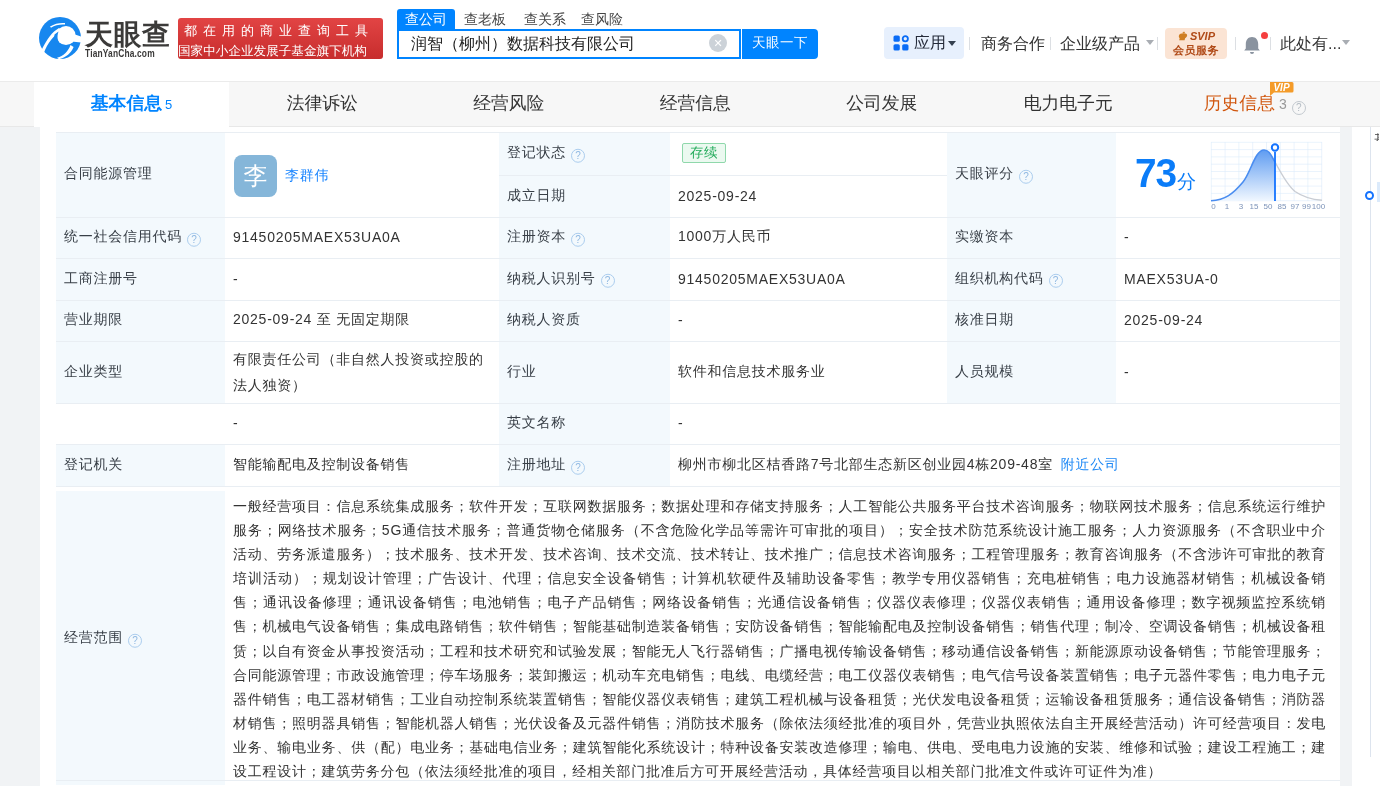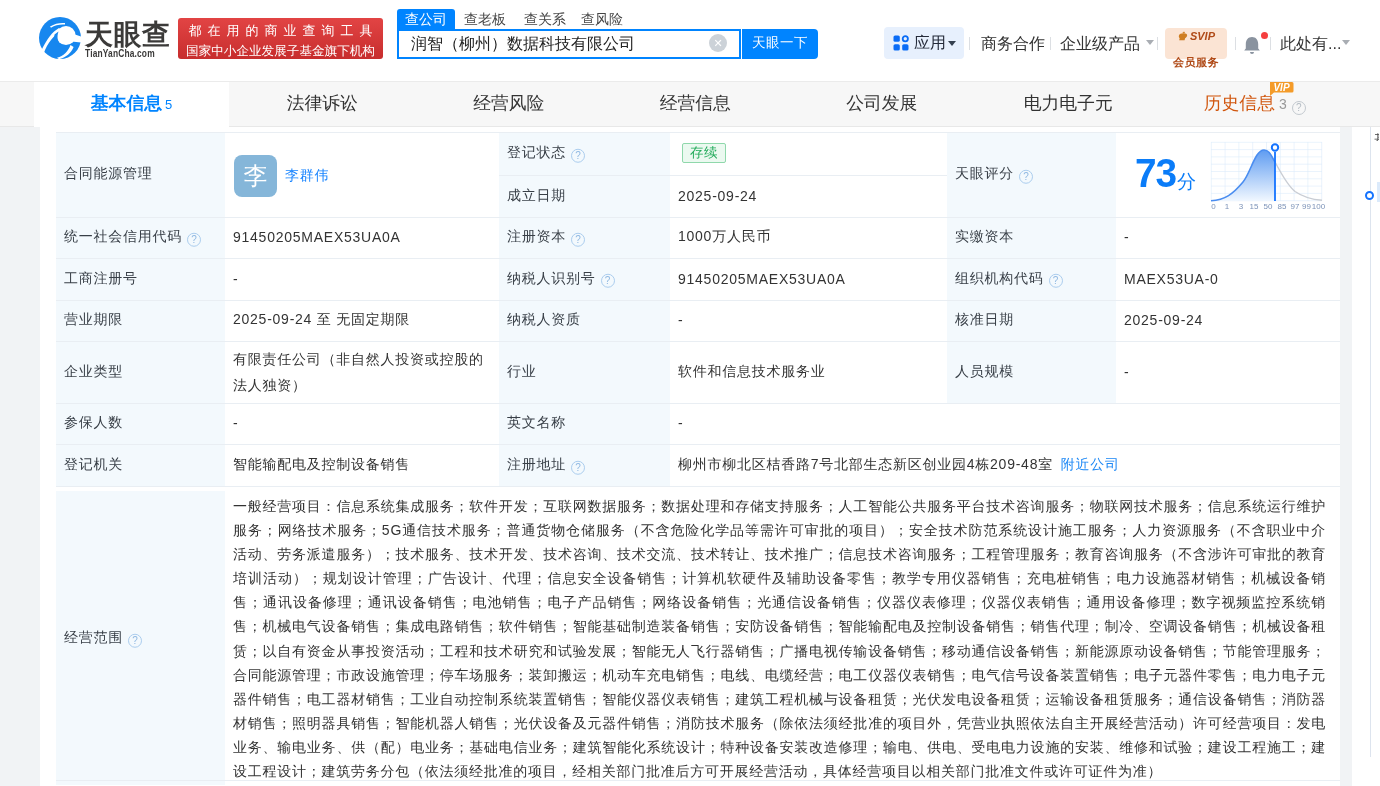--- a/index.html
+++ b/index.html
@@ -3,38 +3,38 @@
 <meta charset="utf-8">
 <style>
 *{margin:0;padding:0;box-sizing:border-box;}
 html,body{width:1380px;height:786px;overflow:hidden;}
 body{font-family:"Liberation Sans",sans-serif;position:relative;background:#fff;}
 .abs{position:absolute;}
 
 #header{position:absolute;left:0;top:0;width:1380px;height:82px;background:#fff;border-bottom:1px solid #ebebeb;}
 #logo-cn{position:absolute;left:85px;top:16px;font-size:28px;font-weight:bold;color:#3b3a39;width:85px;display:flex;justify-content:space-between;}
 #logo-en{position:absolute;left:85px;top:46.5px;font-size:10.5px;font-weight:bold;color:#3b3a39;letter-spacing:0.2px;transform:scaleX(0.8);transform-origin:left;}
-#redbadge{position:absolute;left:178px;top:18px;width:205px;height:41px;border-radius:3px;background:linear-gradient(180deg,#e24444,#c72d2d);color:#fff;text-align:center;}
+#redbadge{position:absolute;left:178px;top:18px;width:205px;height:41px;border-radius:3px;background:linear-gradient(180deg,#e24444,#c72d2d);color:#fff;text-align:left;}
 #redbadge .l1{font-size:13px;letter-spacing:6px;margin-top:4px;text-indent:6px;}
 #redbadge .l2{font-size:12.6px;letter-spacing:0;margin-top:3px;}
 .stab{position:absolute;top:0;font-size:14px;color:#454545;}
 #stab-active{position:absolute;left:0;top:0;width:58px;height:20px;background:#0084ff;color:#fff;border-radius:3px 3px 0 0;text-align:center;line-height:20px;font-size:14px;}
 #sinput{position:absolute;left:397px;top:28.5px;width:344px;height:30px;border:2px solid #0084ff;background:#fff;}
 #sinput .txt{position:absolute;left:12px;top:3px;font-size:16px;color:#222;}
 #sclear{position:absolute;left:709px;top:34px;width:18px;height:18px;border-radius:50%;background:#ccd2d8;color:#fff;font-size:11px;text-align:center;line-height:18px;}
 #sbtn{position:absolute;left:742px;top:28.5px;width:76px;height:30px;background:#0084ff;color:#fff;font-size:13.5px;letter-spacing:0.5px;text-align:center;line-height:30px;border-radius:0 4px 4px 0;font-family:Liberation Mono, monospace;}
 
 #appbox{position:absolute;left:884px;top:27px;width:80px;height:32px;background:#e7f0fd;border-radius:4px;}
 #appbox .t{position:absolute;left:30px;top:6px;font-size:16px;color:#252b3a;}
 .hdivider{position:absolute;top:37px;width:1px;height:13px;background:#dcdfe3;}
 .hmenu{position:absolute;top:34px;font-size:16px;color:#333;}
 .caret{position:absolute;width:0;height:0;border-left:5px solid transparent;border-right:5px solid transparent;}
 #svip{position:absolute;left:1165px;top:28px;width:62px;height:31px;background:#fbe4d4;border-radius:4px;color:#b04a17;text-align:center;}
 #svip .l1{font-size:11px;font-weight:bold;font-style:italic;margin-top:2px;text-align:center;}
-#svip .l2{font-size:11px;font-weight:bold;margin-top:12px;letter-spacing:0.5px;}
+#svip .l2{font-size:11px;font-weight:bold;margin-top:0px;letter-spacing:0.5px;}
 #belldot{position:absolute;left:1261px;top:32px;width:7px;height:7px;border-radius:50%;background:#f53f3f;}
 
 #tabbar{position:absolute;left:0;top:82px;width:1380px;height:45px;background:#f7f7f7;border-bottom:1px solid #e8e8e8;}
 #tabs{position:absolute;left:34px;top:0;width:1314px;height:45px;display:flex;}
 .tab:first-child{flex:0 0 195px;}
 .tab{flex:1;text-align:center;line-height:43px;font-size:17.8px;color:#333;position:relative;}
 .tab.active{background:#fff;color:#0084ff;font-weight:bold;height:45px;}
 .tab .cnt{font-size:13px;color:#0084ff;font-weight:normal;margin-left:3px;}
 #tab-hist{color:#d1570f;}
 #tab-hist .cnt3{font-size:14px;color:#999;margin-left:4px;}
@@ -236,23 +236,20 @@
         <div class="in">行业</div>
       </div>
 <div class="val" style="left:670px;top:341px;width:277px;height:61.5px;">
         <div class="in">软件和信息技术服务业</div>
       </div>
 <div class="lbl" style="left:947px;top:341px;width:169px;height:61.5px;">
         <div class="in">人员规模</div>
       </div>
 <div class="val" style="left:1116px;top:341px;width:224px;height:61.5px;">
         <div class="in">-</div>
-      </div>
-<div class="lbl" style="left:56px;top:402.5px;width:169px;height:41.5px;">
-        <div class="in">参保人数</div>
       </div>
 <div class="val" style="left:225px;top:402.5px;width:274px;height:41.5px;">
         <div class="in">-</div>
       </div>
 <div class="lbl" style="left:499px;top:402.5px;width:171px;height:41.5px;">
         <div class="in">英文名称</div>
       </div>
 <div class="val" style="left:670px;top:402.5px;width:670px;height:41.5px;">
         <div class="in">-</div>
       </div>

